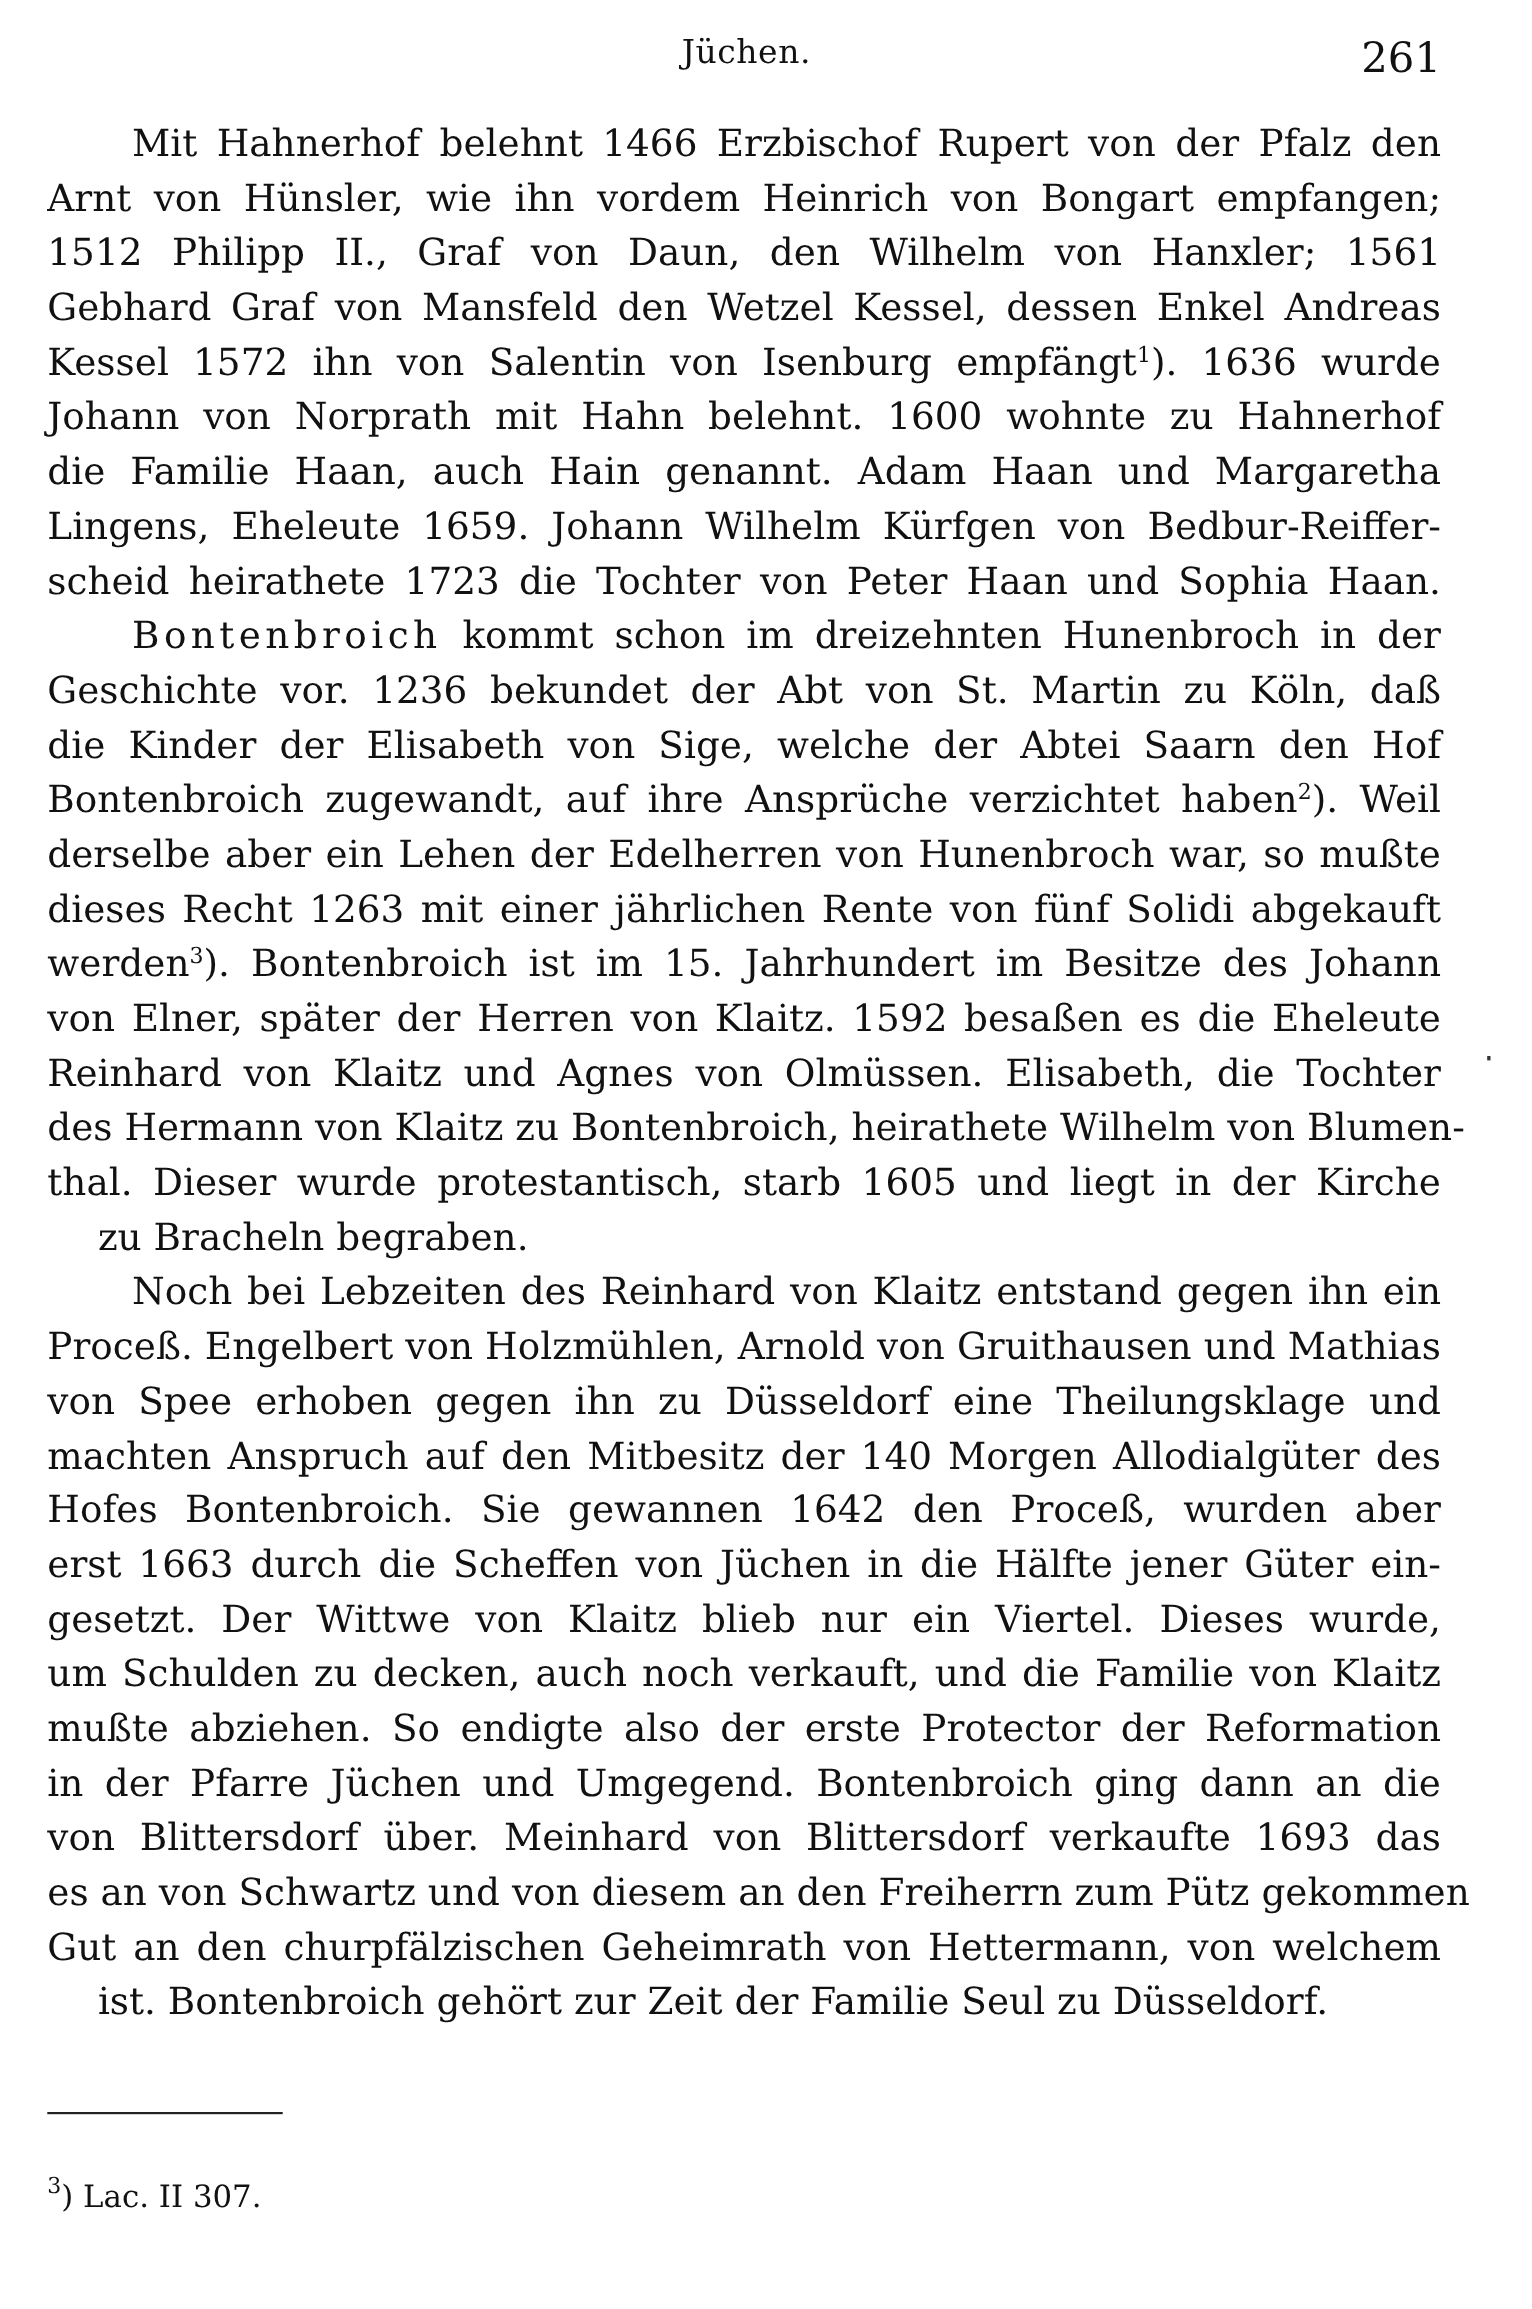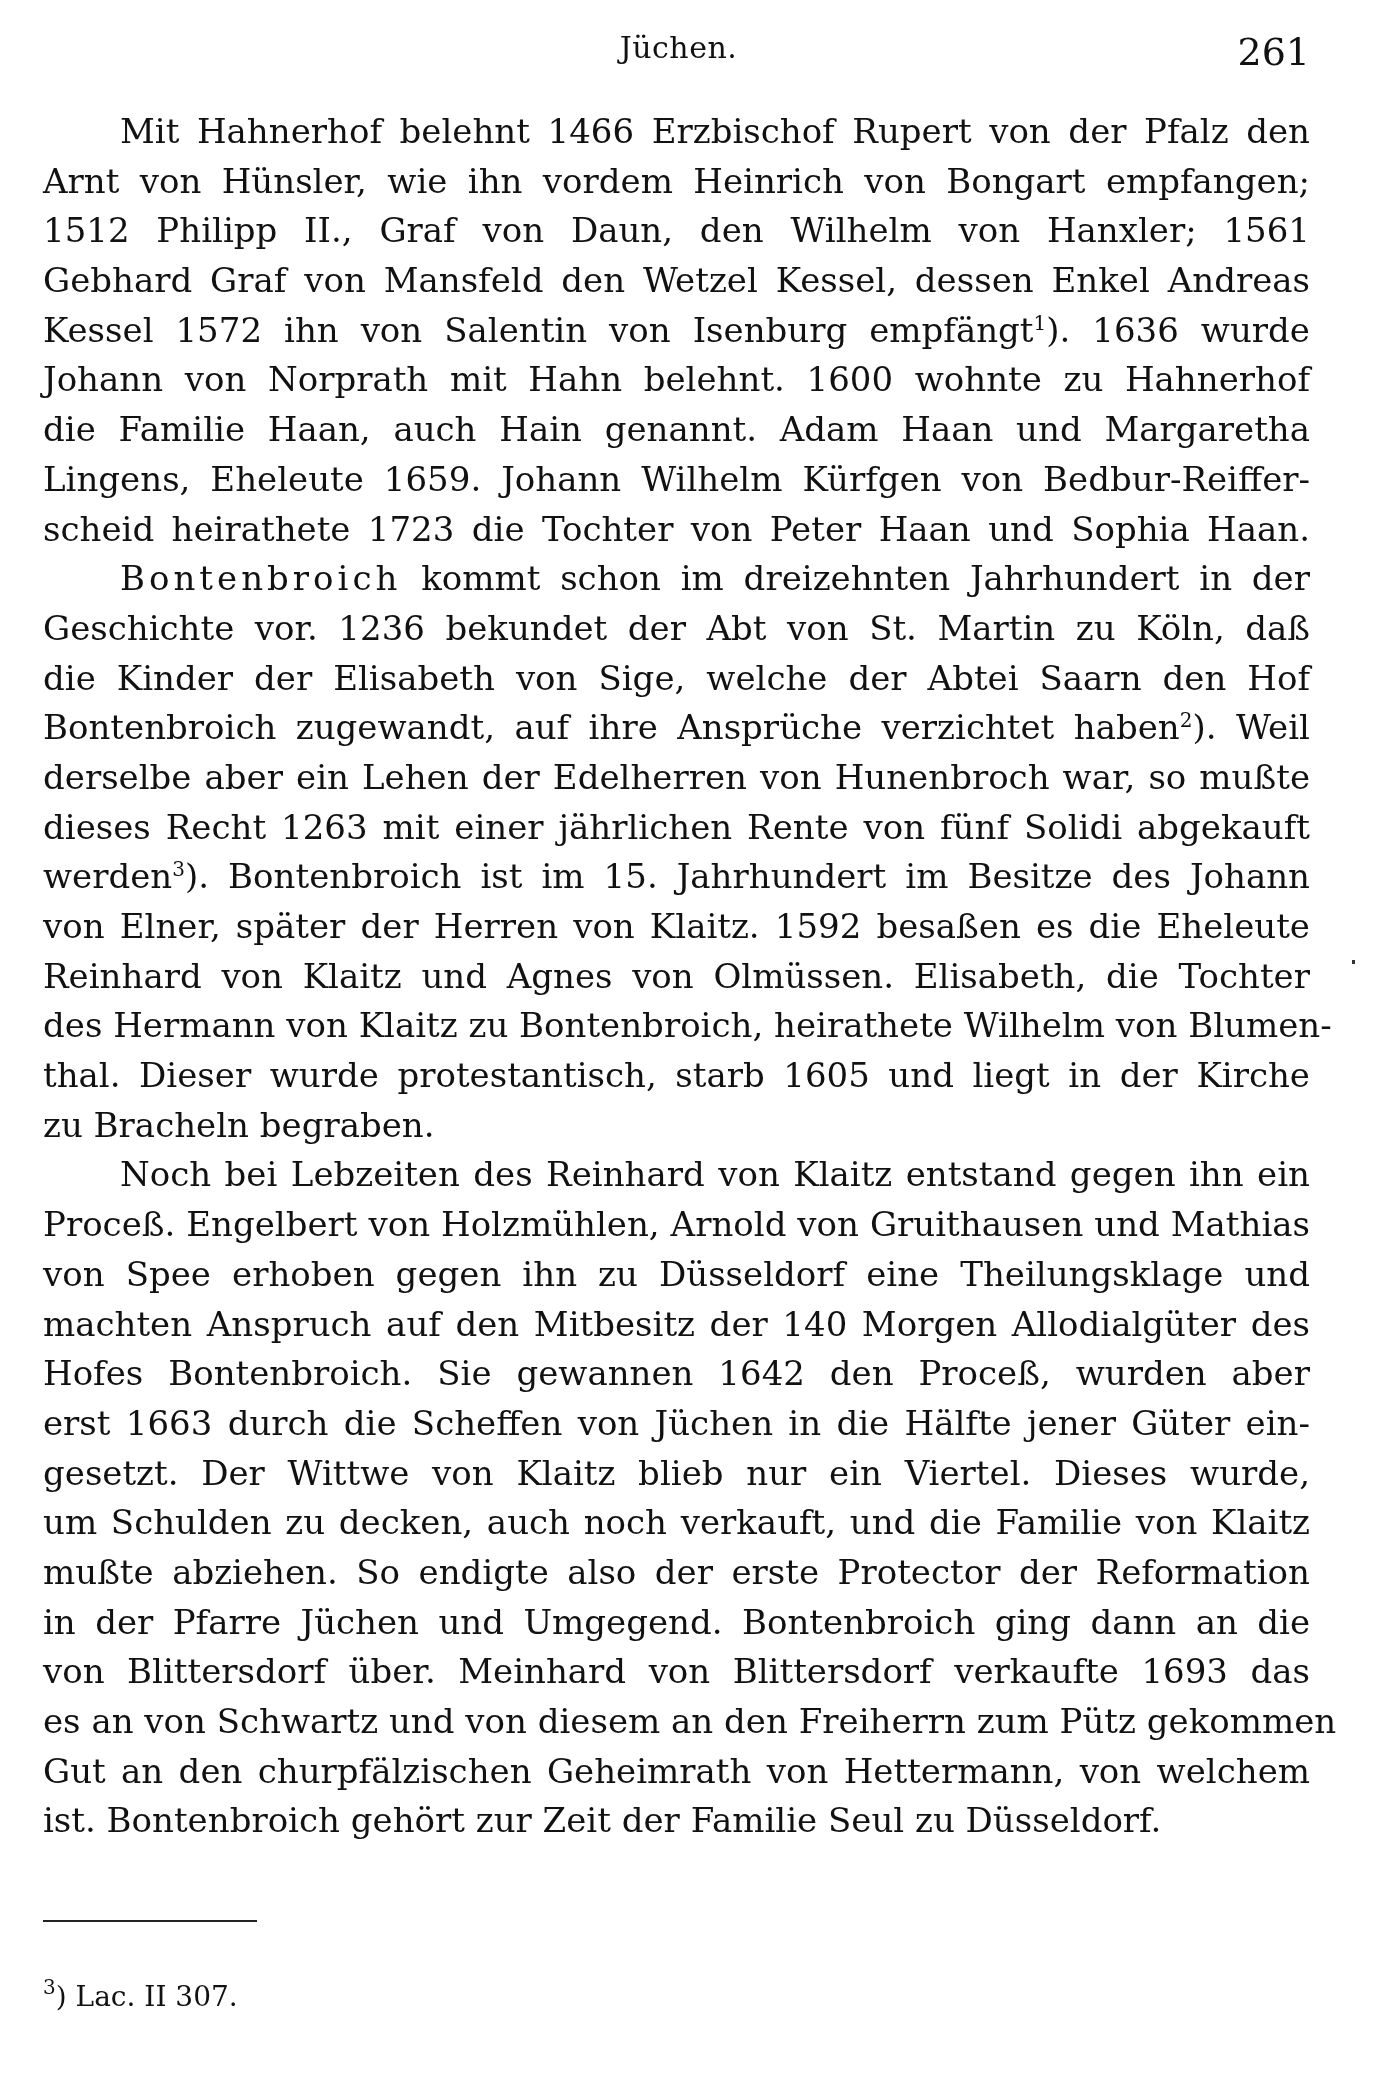--- a/index.html
+++ b/index.html
@@ -6,21 +6,21 @@
   body { width: 1393px; height: 2099px; position: relative; overflow: hidden;
          font-family: "DejaVu Serif", serif; color: #111; }
   .header { position: absolute; top: 30px; left: 43px; width: 1267px; height: 44px; }
   .running-title { position: absolute; left: 4px; right: 0; top: 0; text-align: center;
          font-size: 30px; letter-spacing: 0.5px; }
   .page-number { position: absolute; right: 0; top: 0; font-size: 38px; }
   .body-text { position: absolute; top: 107px; left: 43px; width: 1267px; }
   .line { height: 49.7px; line-height: 49.7px; font-size: 34px; white-space: nowrap;
           text-align: justify; text-align-last: justify; overflow: visible; }
   .line.indent { padding-left: 77px; }
-  .line.last { text-align-last: left; }
+  .line.last { text-align-last: left; margin-left: 46px; }
   .spaced { letter-spacing: 4px; }
   sup { font-size: 20px; line-height: 0; vertical-align: 12px; }
   .rule { position: absolute; left: 43px; top: 1920px; width: 214px; height: 2px; background: #222; }
   .footnotes { position: absolute; top: 1975px; left: 43px; width: 1267px; }
   .fn-line { height: 43px; line-height: 43px; font-size: 28px; white-space: nowrap;
              text-align: justify; text-align-last: justify; }
   .fn-line.indent { padding-left: 77px; }
   .fn-line.last { text-align-last: left; }
   .stray-mark { position: absolute; left: 1352px; top: 960px; width: 3px; height: 4px; background: #333; }
 </style>
@@ -35,21 +35,21 @@
 <div class="body-text">
   <div class="line indent">Mit Hahnerhof belehnt 1466 Erzbischof Rupert von der Pfalz den</div>
   <div class="line">Arnt von Hünsler, wie ihn vordem Heinrich von Bongart empfangen;</div>
   <div class="line">1512 Philipp II., Graf von Daun, den Wilhelm von Hanxler; 1561</div>
   <div class="line">Gebhard Graf von Mansfeld den Wetzel Kessel, dessen Enkel Andreas</div>
   <div class="line"><span>Kessel 1572 ihn von Salentin von Isenburg empfängt</span><sup>1</sup><span>). 1636 wurde</span></div>
   <div class="line">Johann von Norprath mit Hahn belehnt. 1600 wohnte zu Hahnerhof</div>
   <div class="line">die Familie Haan, auch Hain genannt. Adam Haan und Margaretha</div>
   <div class="line">Lingens, Eheleute 1659. Johann Wilhelm Kürfgen von Bedbur-Reiffer-</div>
   <div class="line">scheid heirathete 1723 die Tochter von Peter Haan und Sophia Haan.</div>
-  <div class="line indent"><span class="spaced">Bontenbroich</span> <span>kommt schon im dreizehnten Jahrhundert in der</span></div>
+  <div class="line indent"><span class="spaced">Bontenbroich</span> <span>kommt schon im dreizehnten Hunenbroch in der</span></div>
   <div class="line">Geschichte vor. 1236 bekundet der Abt von St. Martin zu Köln, daß</div>
   <div class="line">die Kinder der Elisabeth von Sige, welche der Abtei Saarn den Hof</div>
   <div class="line"><span>Bontenbroich zugewandt, auf ihre Ansprüche verzichtet haben</span><sup>2</sup><span>). Weil</span></div>
   <div class="line">derselbe aber ein Lehen der Edelherren von Hunenbroch war, so mußte</div>
   <div class="line">dieses Recht 1263 mit einer jährlichen Rente von fünf Solidi abgekauft</div>
   <div class="line"><span>werden</span><sup>3</sup><span>).</span> <span>Bontenbroich ist im 15. Jahrhundert im Besitze des Johann</span></div>
   <div class="line">von Elner, später der Herren von Klaitz. 1592 besaßen es die Eheleute</div>
   <div class="line">Reinhard von Klaitz und Agnes von Olmüssen. Elisabeth, die Tochter</div>
   <div class="line">des Hermann von Klaitz zu Bontenbroich, heirathete Wilhelm von Blumen-</div>
   <div class="line">thal. Dieser wurde protestantisch, starb 1605 und liegt in der Kirche</div>

